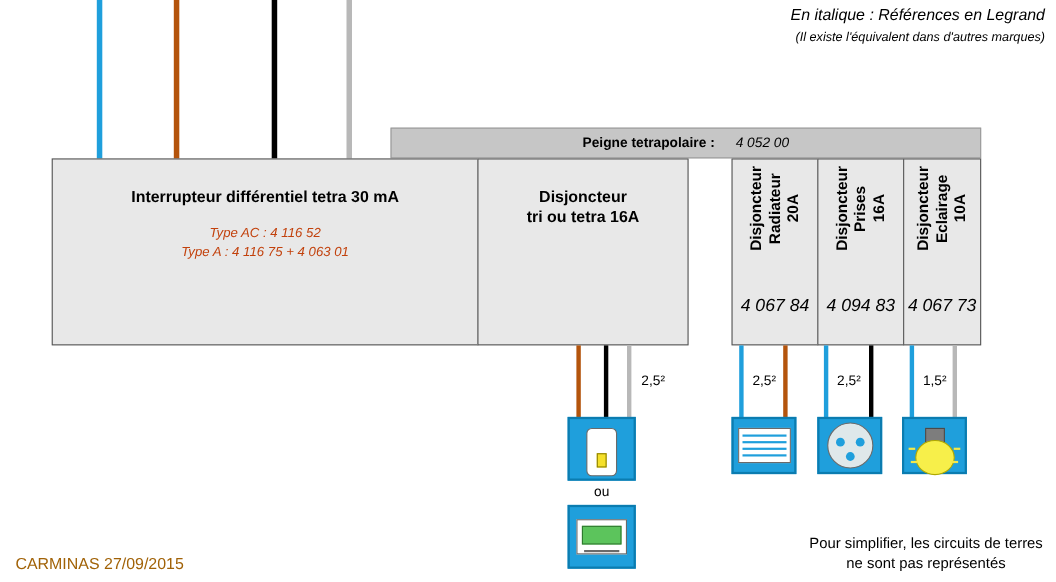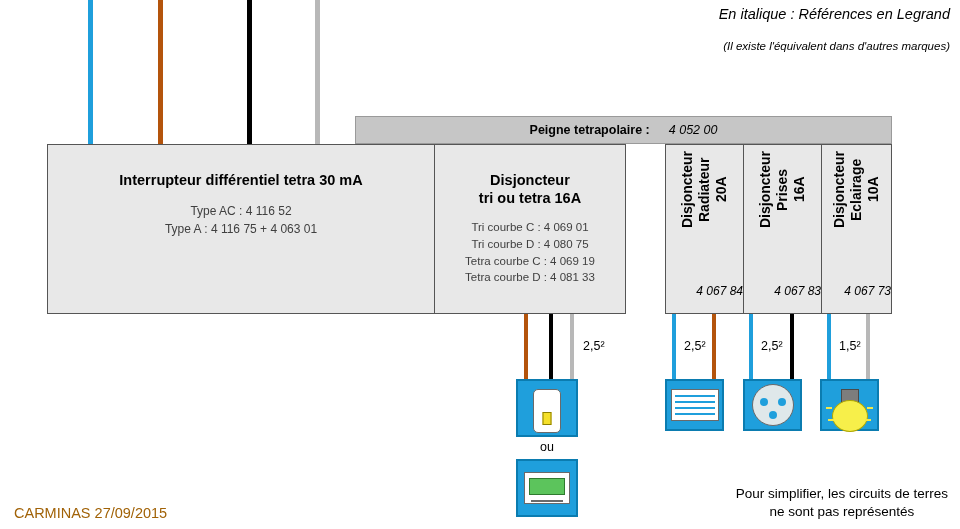--- a/index.html
+++ b/index.html
@@ -33,21 +33,21 @@
 
   
   .legend {
     top: 6px;
     right: 10px;
     text-align: right;
     font-style: italic;
     color: #000;
   }
   .legend .l1 { font-size: 14.5px; }
-  .legend .l2 { font-size: 11.5px; margin-top: 18px; }
+  .legend .l2 { font-size: 11.5px; margin-top: 6px; }
 
   
   .peigne {
     left: 355px;
     top: 116px;
     width: 537px;
     height: 28px;
     background: #c6c6c6;
     border: 1px solid #9a9a9a;
     box-sizing: border-box;
@@ -82,24 +82,25 @@
     text-align: center;
     font-weight: bold;
     font-size: 14.5px;
     line-height: 1.25;
     margin-top: 26px;
     color: #000;
   }
   #box-disj .titleblock { margin-top: 26px; }
   .devbox .refs {
     text-align: center;
+    font-style: italic;
     font-size: 12px;
     line-height: 1.45;
     margin-top: 14px;
-    color: #404040;
+    color: #c2410c;
   }
   #box-disj .refs { font-size: 11.5px; margin-top: 12px; }
 
   
   .vert-wrap {
     position: absolute;
     top: 0; left: 0; right: 0; bottom: 0;
     display: flex;
     align-items: flex-start;
     justify-content: center;
@@ -111,26 +112,26 @@
     transform: rotate(180deg);
     font-weight: bold;
     font-size: 14px;
     line-height: 1.2;
     text-align: center;
     white-space: pre;
     color: #000;
   }
   .vref {
     position: absolute;
-    bottom: 15px;
+    bottom: 25px;
     left: 0;
     width: 100%;
-    text-align: right;
+    text-align: center;
     font-style: italic;
-    font-size: 12px;
+    font-size: 16px;
     color: #000;
   }
 
   
   .drop { width: 4px; }
   .c-blue  { background: #1f9fdc; }
   .c-brown { background: #b4540c; }
   .c-black { background: #000000; }
   .c-grey  { background: #b8b8b8; }
 
@@ -321,44 +322,38 @@
       <div>Type AC : 4 116 52</div>
       <div>Type A : 4 116 75 + 4 063 01</div>
     </div>
   </div>
 
   <div class="abs devbox" id="box-disj">
     <div class="titleblock">
       <div>Disjoncteur</div>
       <div>tri ou tetra 16A</div>
     </div>
-    <div class="refs">
-      <div>Tri courbe C : 4 069 01</div>
-      <div>Tri courbe D : 4 080 75</div>
-      <div>Tetra courbe C : 4 069 19</div>
-      <div>Tetra courbe D : 4 081 33</div>
-    </div>
   </div>
 
   <div class="abs devbox" id="box-rad">
     <div class="vert-wrap">
       <div class="vert-title">Disjoncteur
 Radiateur
 20A</div>
     </div>
     <div class="vref">4 067 84</div>
   </div>
 
   <div class="abs devbox" id="box-pri">
     <div class="vert-wrap">
       <div class="vert-title">Disjoncteur
 Prises
 16A</div>
     </div>
-    <div class="vref">4 067 83</div>
+    <div class="vref">4 094 83</div>
   </div>
 
   <div class="abs devbox" id="box-ecl">
     <div class="vert-wrap">
       <div class="vert-title">Disjoncteur
 Eclairage
 10A</div>
     </div>
     <div class="vref">4 067 73</div>
   </div>

